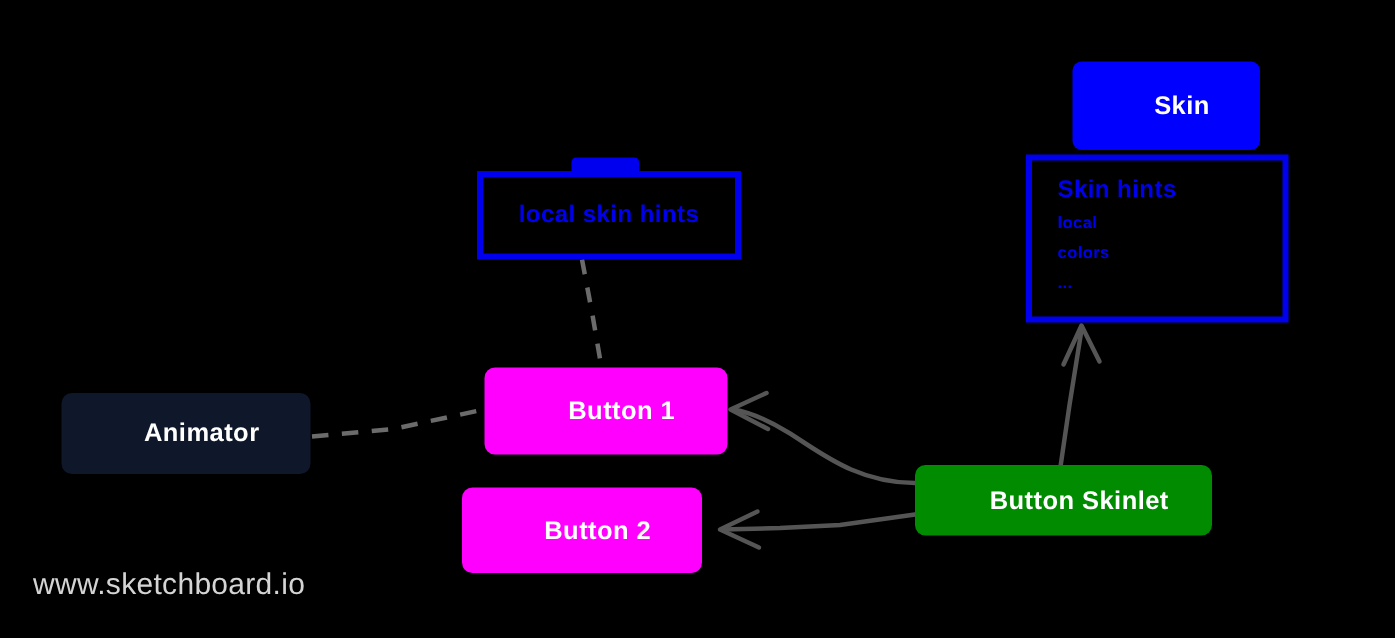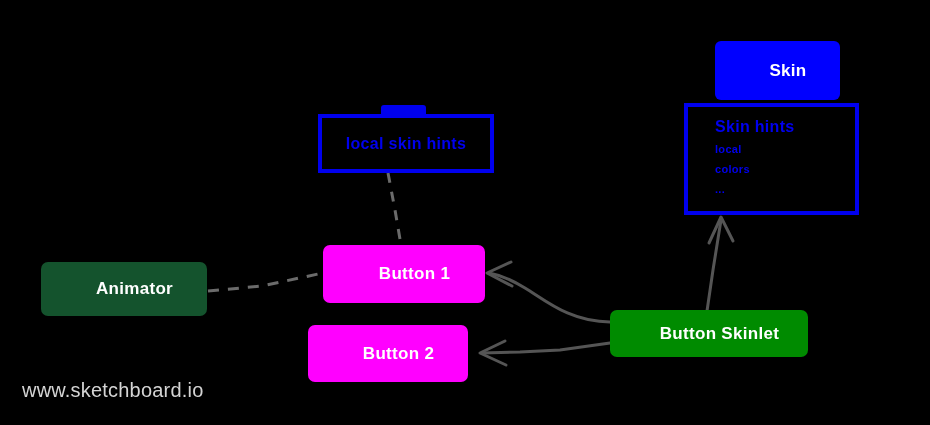--- a/index.html
+++ b/index.html
@@ -35,21 +35,21 @@
   }
   
   .node-fill {
     border-radius: 7px;
     color: #ffffff;
     padding-left: 21px;
   }
   #node-animator {
     left: 41px;  top: 262px;
     width: 166px; height: 54px;
-    background: #14532d;
+    background: #0f172a;
     font-size: 17px;
   }
   #node-button1 {
     left: 323px; top: 245px;
     width: 162px; height: 58px;
     background: #ff00ff;
     font-size: 17px;
   }
   #node-button2 {
     left: 308px; top: 325px;
@@ -79,21 +79,21 @@
   #node-local-skin-hints {
     left: 318px; top: 114px;
     width: 176px; height: 59px;
     font-size: 16px;
     justify-content: center;
   }
   #node-skin-hints {
     left: 684px; top: 103px;
     width: 175px; height: 112px;
     display: block;
-    padding: 12px 0 0 27px;
+    padding: 12px 0 0 17px;
   }
   #node-skin-hints .sh-title {
     font-size: 16px;
     font-weight: bold;
     color: #0000ee;
     margin: 0 0 9px 0;
     line-height: 1;
   }
   #node-skin-hints .sh-item {
     font-size: 11px;

